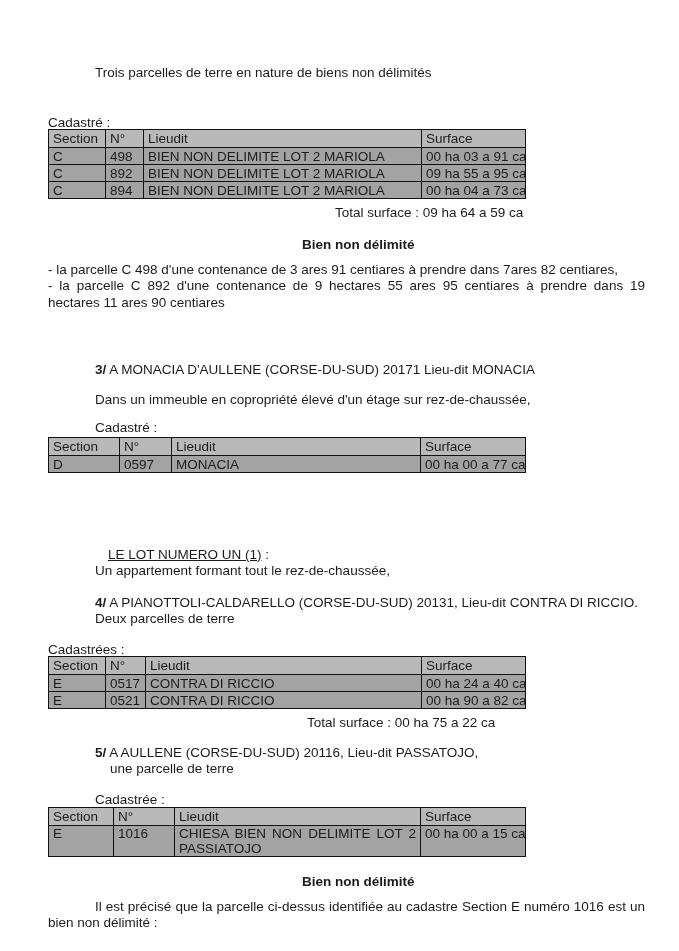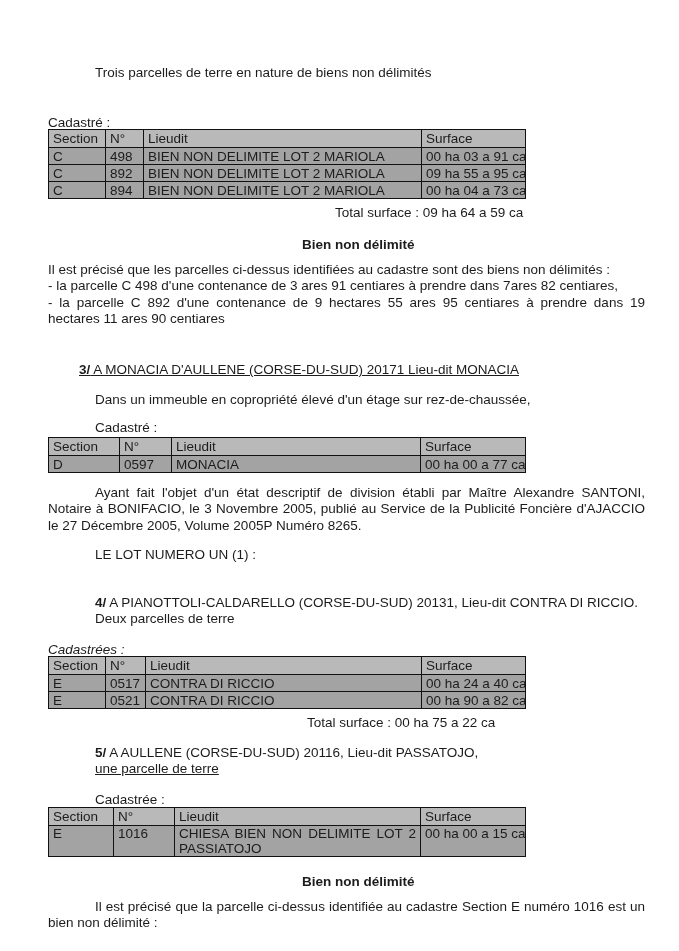--- a/index.html
+++ b/index.html
@@ -8,21 +8,21 @@
     background:#ffffff;
     font-family:"Liberation Sans",sans-serif;
     font-size:13.5px;
     color:#1c1c1c;
     overflow:hidden;
   }
   #page{position:relative;width:679px;height:951px;background:#ffffff;}
   .abs{position:absolute;}
   .line{height:16px;line-height:16px;white-space:nowrap;}
   .bold{font-weight:bold;}
-  .u{}
+  .u{text-decoration:underline;margin-left:13px;}
   .para{text-align:justify;line-height:16.3px;width:597px;}
   .indent1{text-indent:47px;}
   .cadtable{border-collapse:collapse;table-layout:fixed;width:477px;background:#a3a3a3;}
   .cadtable th,.cadtable td{
     border:1px solid #111111;
     font-weight:normal;
     text-align:left;
     padding:0 4px;
     height:16px;
     line-height:15px;
@@ -78,26 +78,25 @@
       <td>00 ha 04 a 73 ca</td>
     </tr>
   </tbody>
     </table>
 
   <div class="abs line" style="top:205px;left:307px;margin-left:28px;">Total surface : 09 ha 64 a 59 ca</div>
 
   <div class="abs line bnd-title" style="top:237px;left:302px;">Bien non délimité</div>
 
   <div class="abs para" style="top:262px;left:48px;">
-    <div>Il est précisé que les parcelles ci-dessus identifiées au cadastre sont des biens non délimités :</div>
     <div class="para">- la parcelle C 498 d'une contenance de 3 ares 91 centiares à prendre dans 7ares 82 centiares,</div>
     <div class="para">- la parcelle C 892 d'une contenance de 9 hectares 55 ares 95 centiares à prendre dans 19 hectares 11 ares 90 centiares</div>
   </div>
 
-  <div class="abs line" style="top:362px;left:79px;text-decoration:underline;"><span class="bold">3/</span><span> A MONACIA D'AULLENE (CORSE-DU-SUD) 20171 Lieu-dit MONACIA</span></div>
+  <div class="abs line" style="top:362px;left:95px;"><span class="bold">3/</span><span> A MONACIA D'AULLENE (CORSE-DU-SUD) 20171 Lieu-dit MONACIA</span></div>
 
   <div class="abs line" style="top:392px;left:95px;">Dans un immeuble en copropriété élevé d'un étage sur rez-de-chaussée,</div>
 
   <div class="abs line" style="top:420px;left:95px;">Cadastré :</div>
 
   <table class="abs cadtable" style="top:437px;left:48px;">
     <colgroup>
         <col style="width:71px">
         <col style="width:52px">
         <col style="width:249px">
@@ -112,30 +111,30 @@
     </tr>
     <tr>
       <td>D</td>
       <td>0597</td>
       <td>MONACIA</td>
       <td>00 ha 00 a 77 ca</td>
     </tr>
   </tbody>
     </table>
 
-  <div class="abs para indent1" style="top:485px;left:48px;">Ayant fait l'objet d'un état descriptif de division établi par Maître Alexandre SANTONI, Notaire à BONIFACIO, le 3 Novembre 2005, publié au Service de la Publicité Foncière d'AJACCIO le 27 Décembre 2005, Volume 2005P Numéro 8265.</div>
 
   <div class="abs line" style="top:547px;left:95px;"><span class="u">LE LOT NUMERO UN (1)</span><span> :</span></div>
 
+  <div class="abs line" style="top:563px;left:95px;">Un appartement formant tout le rez-de-chaussée,</div>
 
   <div class="abs line" style="top:595px;left:95px;"><span class="bold">4/</span><span> A PIANOTTOLI-CALDARELLO (CORSE-DU-SUD) 20131, Lieu-dit CONTRA DI RICCIO.</span></div>
 
   <div class="abs line" style="top:611px;left:95px;">Deux parcelles de terre</div>
 
-  <div class="abs line" style="top:642px;left:48px;font-style:italic;">Cadastrées :</div>
+  <div class="abs line" style="top:642px;left:48px;">Cadastrées :</div>
 
   <table class="abs cadtable" style="top:656px;left:48px;">
     <colgroup>
         <col style="width:57px">
         <col style="width:40px">
         <col style="width:276px">
         <col style="width:104px">
       </colgroup>
     <tbody>
         <tr>
@@ -156,21 +155,21 @@
       <td>CONTRA DI RICCIO</td>
       <td>00 ha 90 a 82 ca</td>
     </tr>
   </tbody>
     </table>
 
   <div class="abs line" style="top:715px;left:307px;">Total surface : 00 ha 75 a 22 ca</div>
 
   <div class="abs line" style="top:745px;left:95px;"><span class="bold">5/</span><span> A AULLENE (CORSE-DU-SUD) 20116, Lieu-dit PASSATOJO,</span></div>
 
-  <div class="abs line" style="top:761px;left:95px;text-decoration:underline;">une parcelle de terre</div>
+  <div class="abs line" style="top:761px;left:110px;">une parcelle de terre</div>
 
   <div class="abs line" style="top:792px;left:95px;">Cadastrée :</div>
 
   <table class="abs cadtable" style="top:807px;left:48px;">
     <colgroup>
         <col style="width:65px">
         <col style="width:61px">
         <col style="width:246px">
         <col style="width:105px">
       </colgroup>

